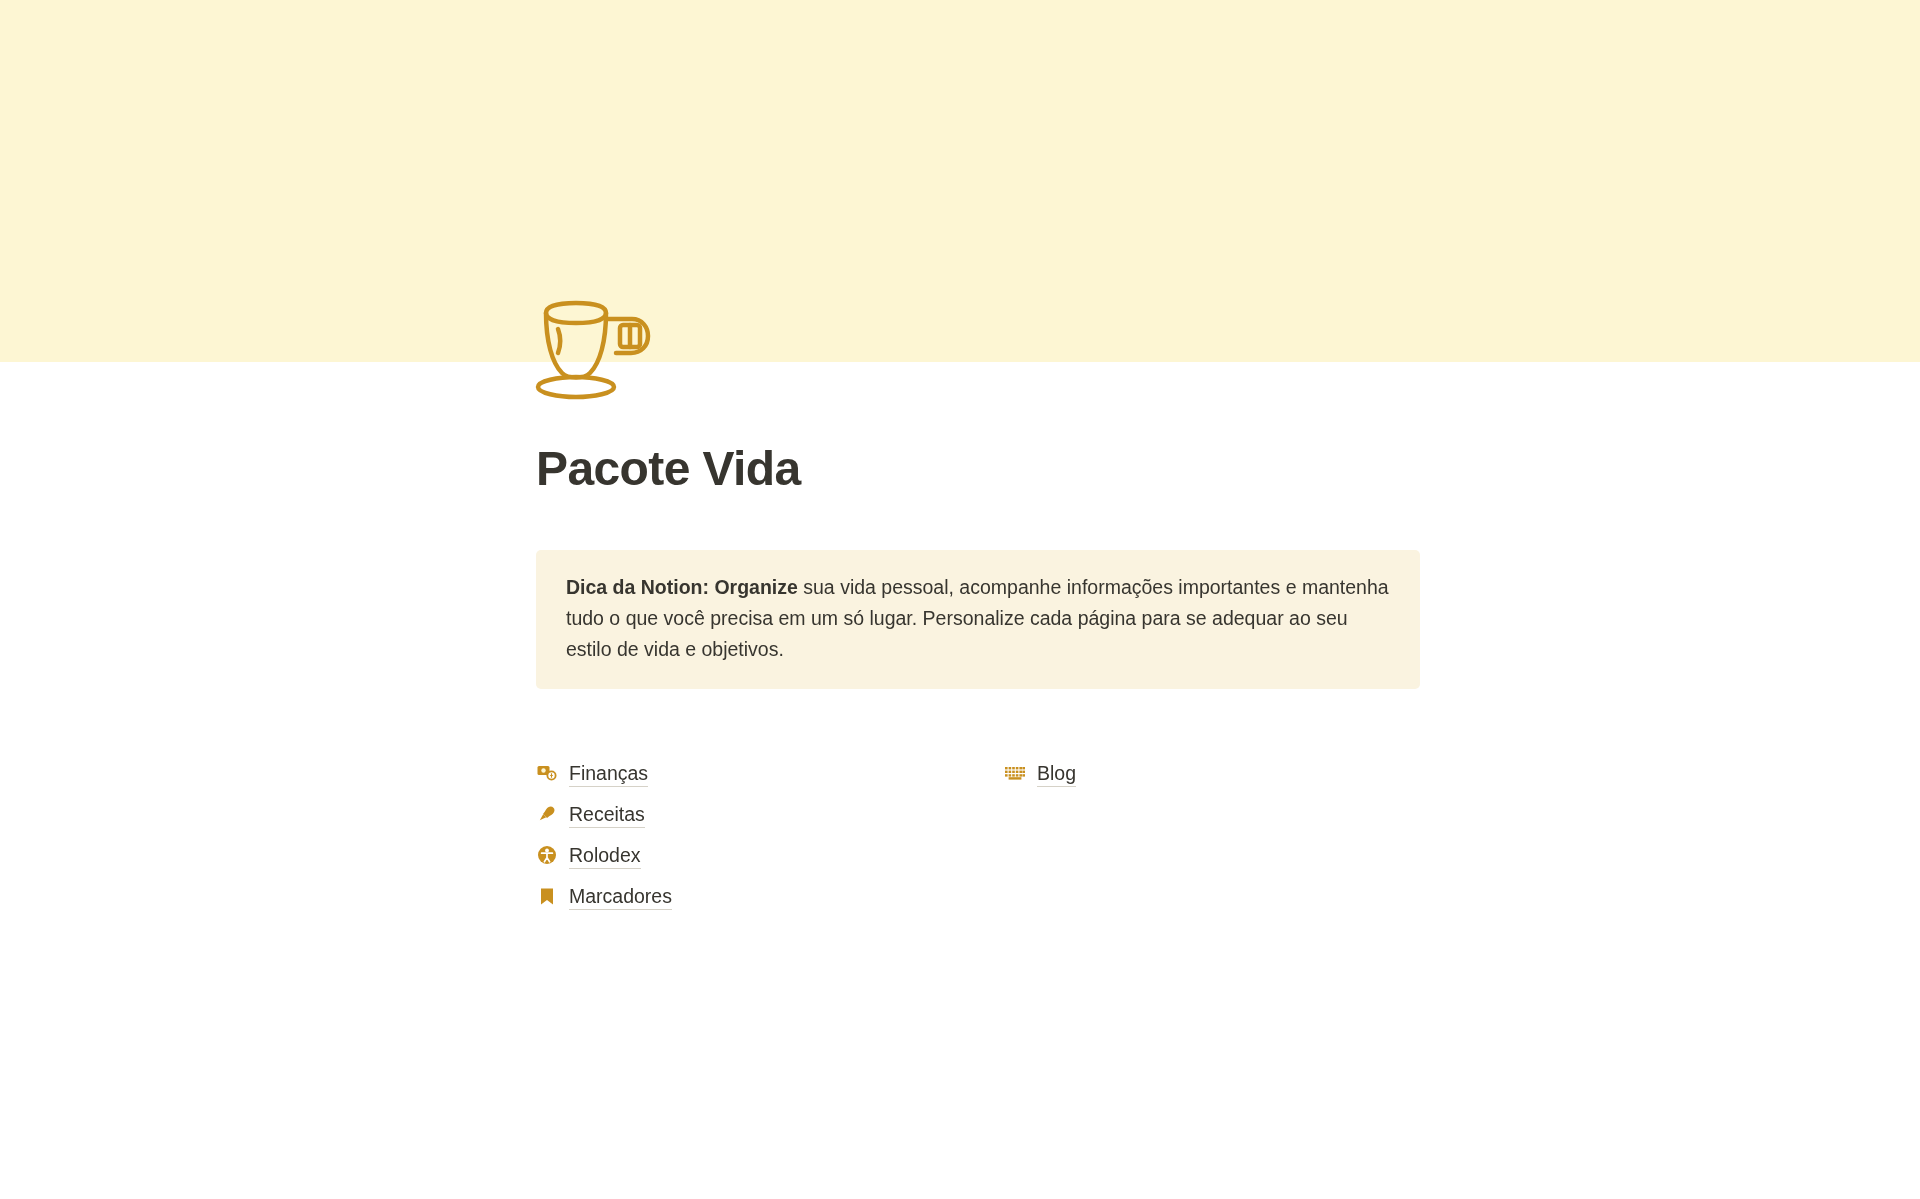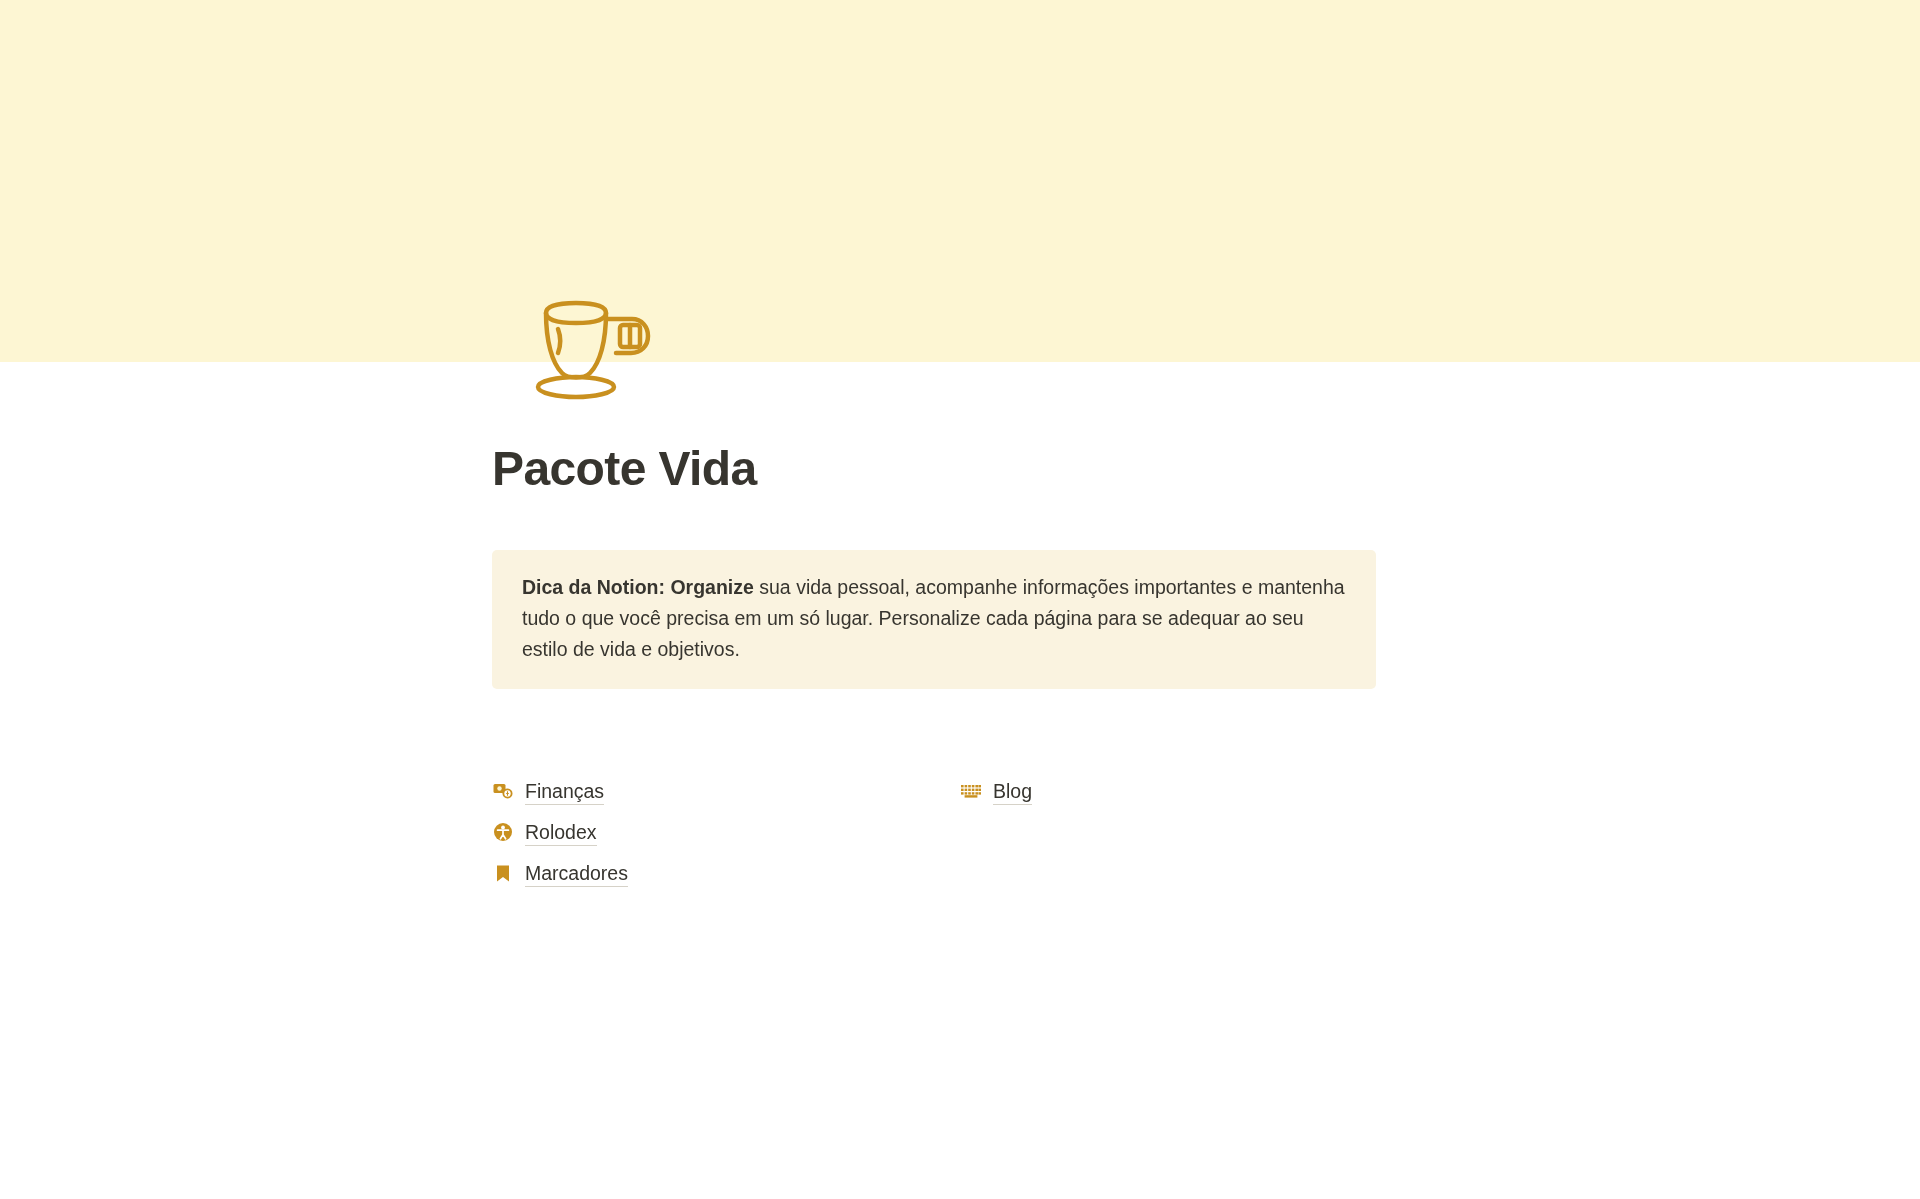--- a/index.html
+++ b/index.html
@@ -33,40 +33,40 @@
     width: 140px;
     height: 140px;
     display: flex;
     align-items: center;
     justify-content: center;
   }
 
   
   .content {
     position: absolute;
-    left: 492px;
+    left: 536px;
     top: 440px;
     width: 920px;
   }
 
   .page-title {
     font-size: 48px;
     line-height: 1.2;
     font-weight: bold;
     letter-spacing: -0.6px;
     color: #37352f;
     margin: 0 0 52px 0;
   }
 
   
   .callout {
     background: #faf3e0;
     border-radius: 5px;
     padding: 22px 30px 24px 30px;
-    margin-bottom: 82px;
+    margin-bottom: 64px;
     width: 884px;
     box-sizing: border-box;
   }
   .callout-text {
     font-size: 19.5px;
     line-height: 31px;
     color: #37352f;
     margin: 0;
   }
   .callout-text b {
@@ -142,20 +142,29 @@
             <rect x="0.5" y="2" width="12" height="9" rx="1.5" fill="#c9901f"></rect>
             <circle cx="6.5" cy="6.5" r="2.2" fill="#fdf6d3"></circle>
             <circle cx="14.5" cy="11.5" r="5" fill="#c9901f"></circle>
             <circle cx="14.5" cy="11.5" r="3.2" fill="#ffffff"></circle>
             <path d="M14.5 9.3v4.4M13.2 11.5h2.6" stroke="#c9901f" stroke-width="1.1"></path>
           </svg>
         </span>
         <span class="link-label">Finanças</span>
       </div>
 
+      <div class="link-row">
+        <span class="link-icon">
+          <svg width="18" height="18" viewBox="0 0 18 18" xmlns="http://www.w3.org/2000/svg">
+            <path d="M12.5 1.5c2.5 0 4 1.8 4 3.8 0 2.6-2.6 4.6-5 5.8L9 13 5 9l1.9-2.6C8.1 4.1 10 1.5 12.5 1.5z" fill="#c9901f"></path>
+            <path d="M5.2 9.2 L1.8 15.2 L8.2 12.2 Z" fill="#c9901f"></path>
+          </svg>
+        </span>
+        <span class="link-label">Receitas</span>
+      </div>
 
       <div class="link-row">
         <span class="link-icon">
           <svg width="20" height="20" viewBox="0 0 20 20" xmlns="http://www.w3.org/2000/svg">
             <circle cx="10" cy="10" r="9" fill="#c9901f"></circle>
             <circle cx="10" cy="5.4" r="1.9" fill="#ffffff"></circle>
             <path d="M4.6 8.2h10.8M10 8.6v4M10 12.6l-2.6 4.2M10 12.6l2.6 4.2" stroke="#ffffff" stroke-width="1.7" stroke-linecap="round"></path>
           </svg>
         </span>
         <span class="link-label">Rolodex</span>

